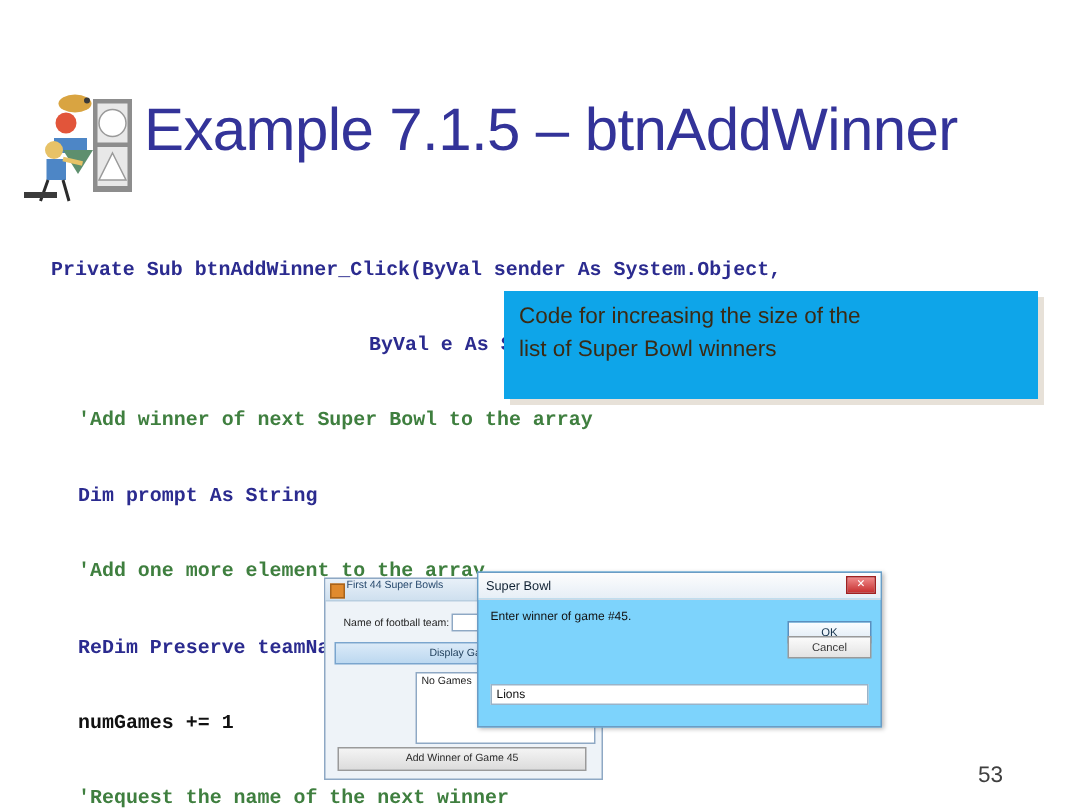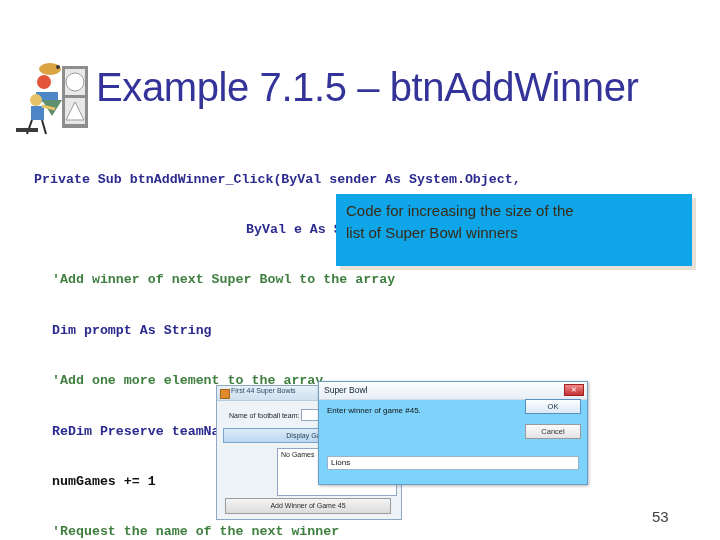--- a/index.html
+++ b/index.html
@@ -105,21 +105,21 @@
     background:linear-gradient(#f08a8a,#c63030);border:1px solid #a02020;
     box-sizing:border-box;color:#fff;font-size:7px;line-height:10px;text-align:center;
   }
   .prompt-txt{position:absolute;left:8px;top:24px;font-size:8px;color:#111;white-space:nowrap;}
   .btn-ok,.btn-cancel{
     position:absolute;right:6px;width:56px;height:15px;
     background:linear-gradient(#fbfdff,#dde9f4);border:1px solid #5b8fbe;
     box-sizing:border-box;font-size:7.5px;color:#12304a;
     text-align:center;line-height:13px;
   }
-  .btn-ok{top:17px;}
+  .btn-ok{top:32px;}
   .btn-cancel{top:42px;border-color:#9a9a9a;background:linear-gradient(#fbfbfb,#e3e3e3);color:#333;}
   .tb-answer{
     position:absolute;left:8px;top:74px;width:252px;height:14px;
     background:#fff;border:1px solid #9ab3c8;box-sizing:border-box;
     font-size:8px;color:#111;padding:1px 0 0 3px;
   }
 
   .page-num{
     position:absolute;left:652px;top:508px;font-size:15px;color:#3f3f3f;
     font-family:"Liberation Sans",sans-serif;

